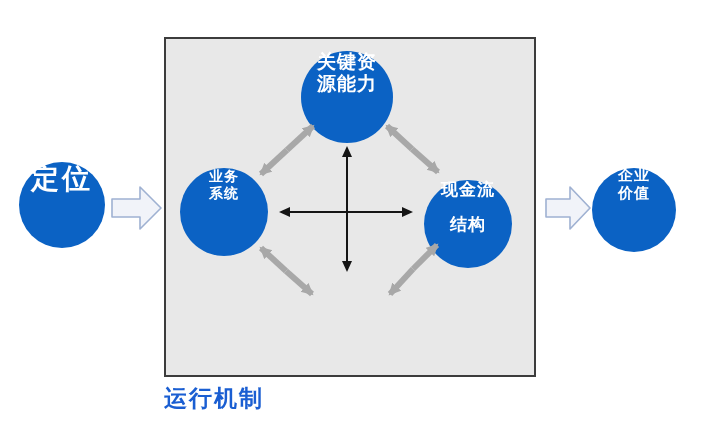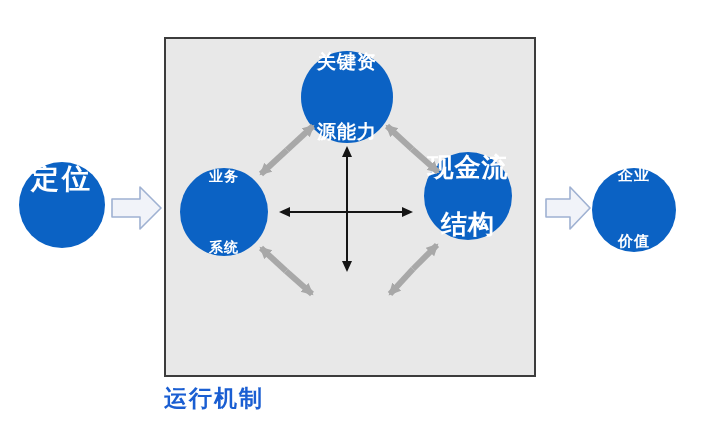--- a/index.html
+++ b/index.html
@@ -18,29 +18,29 @@
     background:var(--background);overflow:hidden;
   }
   .mech-box{
     position:absolute;left:164px;top:37px;width:372px;height:340px;
     box-sizing:border-box;background:var(--box-fill);
     border:2px solid var(--box-border);z-index:1;
   }
   .node{
     position:absolute;border-radius:50%;background:var(--node-blue);
     color:var(--node-text);display:flex;flex-direction:column;
-    align-items:center;justify-content:space-between;text-align:center;
+    align-items:center;justify-content:flex-start;text-align:center;
     font-weight:bold;line-height:1.18;z-index:2;
     letter-spacing:1px;
   }
   .node span{display:block;}
   .node-input {left:19px; top:162px;width:86px;height:86px;font-size:28px;letter-spacing:3px;}
   .node-top   {left:301px;top:51px; width:92px;height:92px;font-size:19px;}
   .node-left  {left:180px;top:168px;width:88px;height:88px;font-size:14px;}
-  .node-right {left:424px;top:152px;width:88px;height:88px;font-size:26px;}
+  .node-right {left:424px;top:180px;width:88px;height:88px;font-size:17px;gap:15px;}
   .node-bottom{left:303px;top:276px;width:88px;height:88px;font-size:19px;}
   .node-output{left:592px;top:168px;width:84px;height:84px;font-size:15px;font-family:Liberation Mono, monospace;}
   .arrow-layer{
     position:absolute;left:0;top:0;width:704px;height:438px;
     z-index:3;pointer-events:none;
   }
   .gray-shaft{stroke:var(--gray-arrow);stroke-width:6;}
   .gray-head{fill:var(--gray-arrow);}
   .black-shaft{stroke:var(--black-arrow);stroke-width:2;}
   .black-head{fill:var(--black-arrow);}

